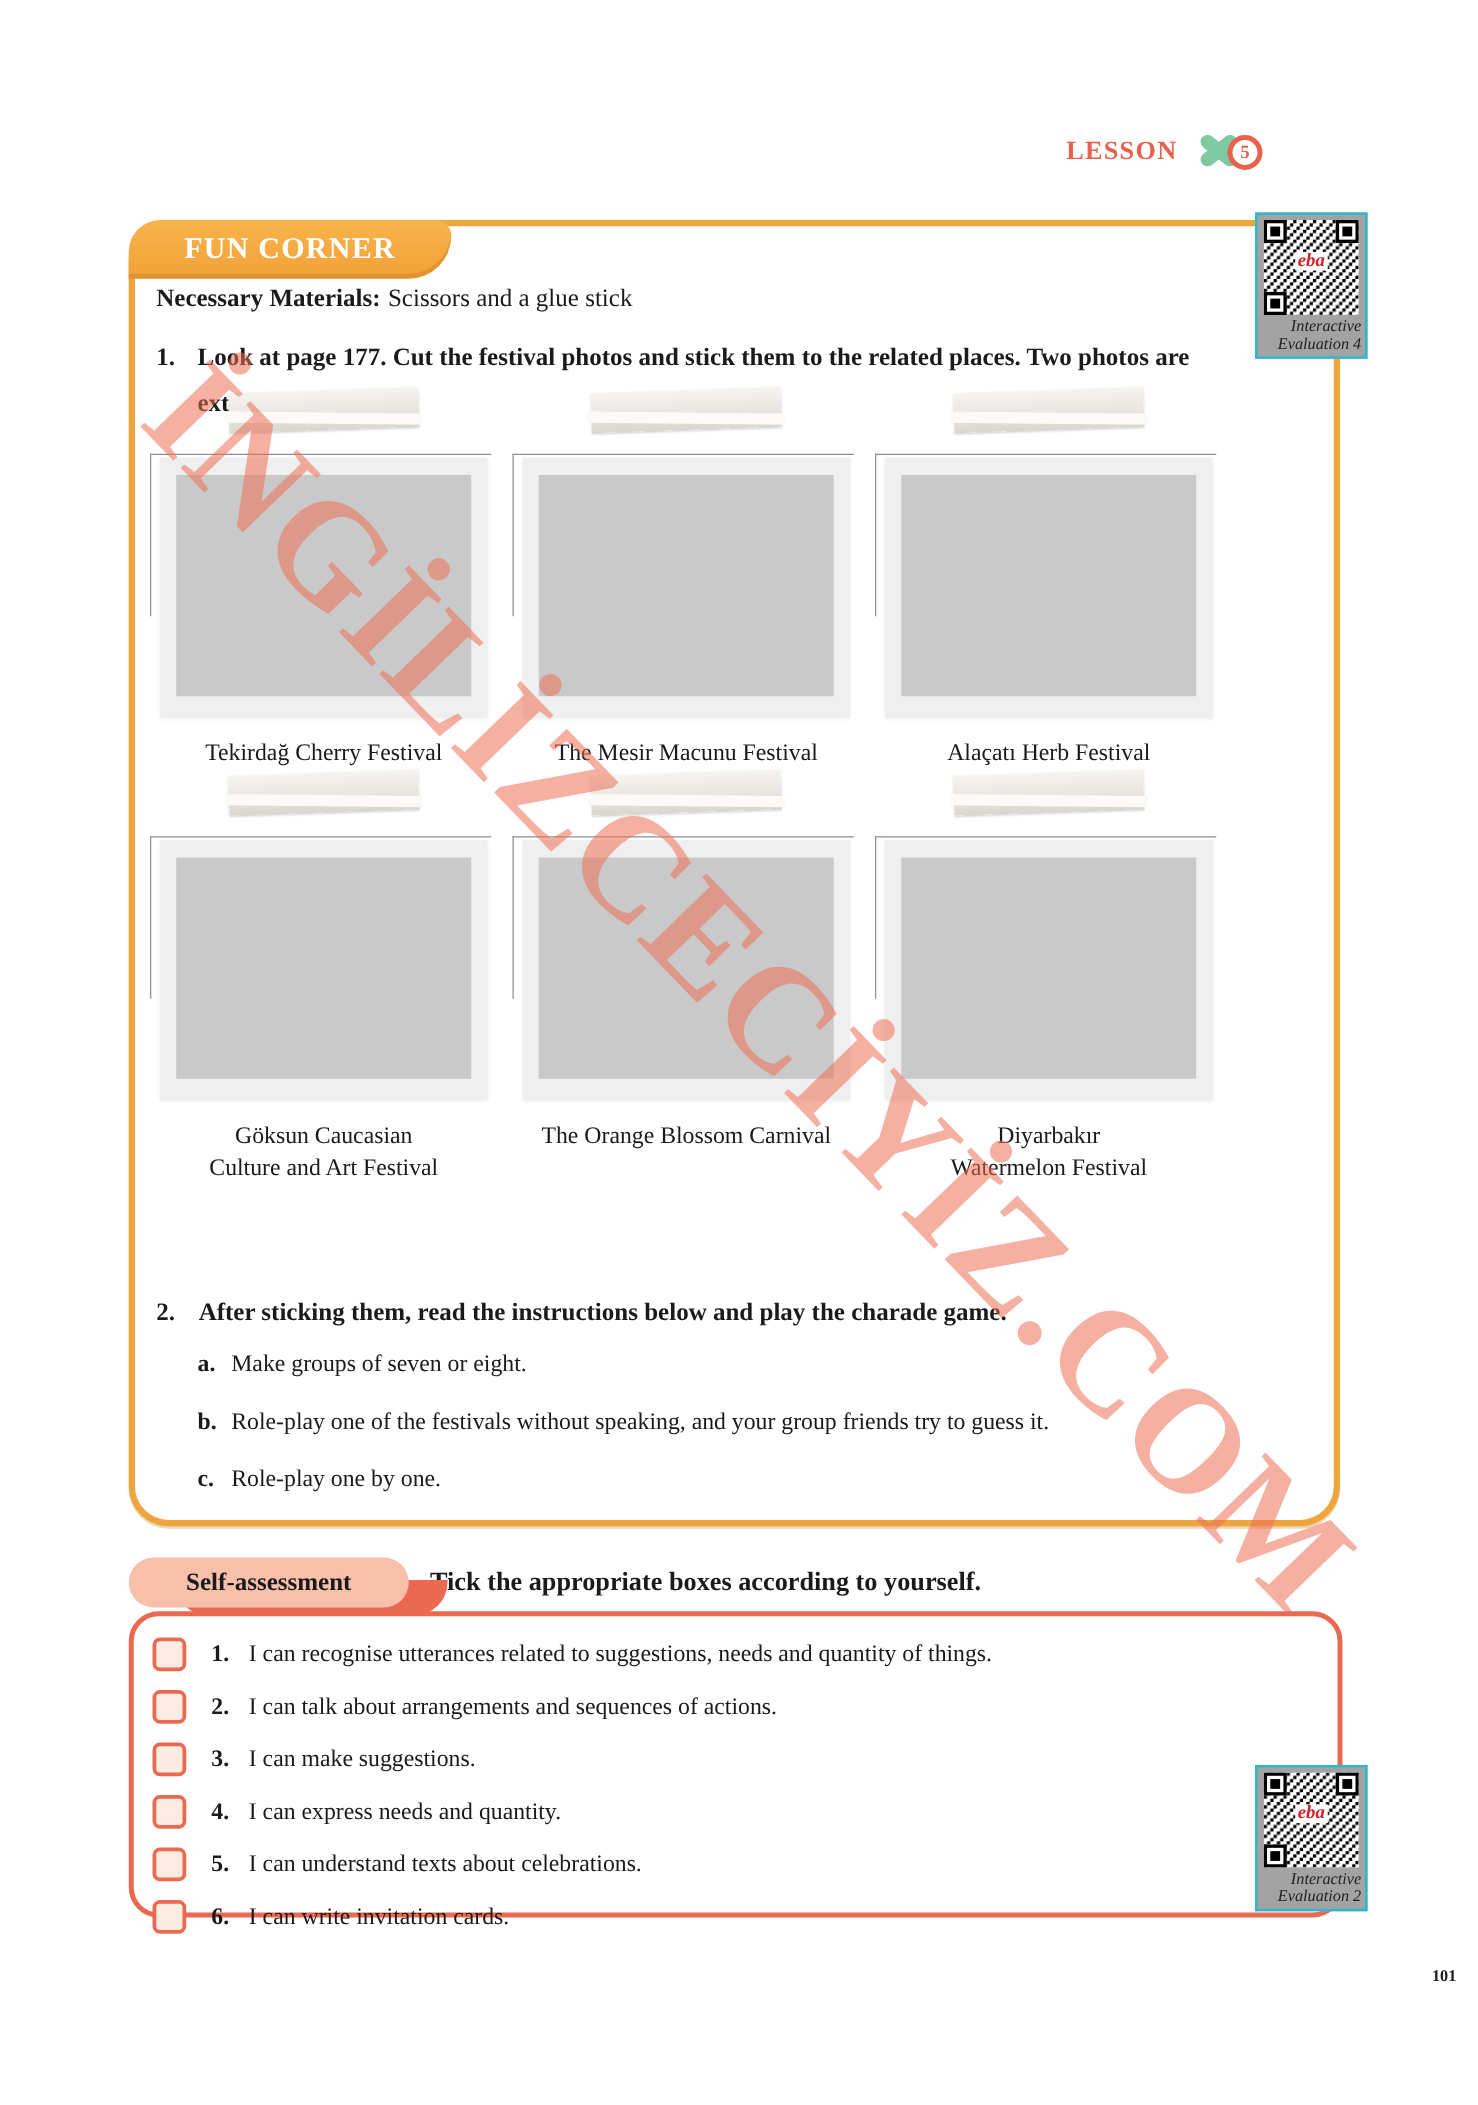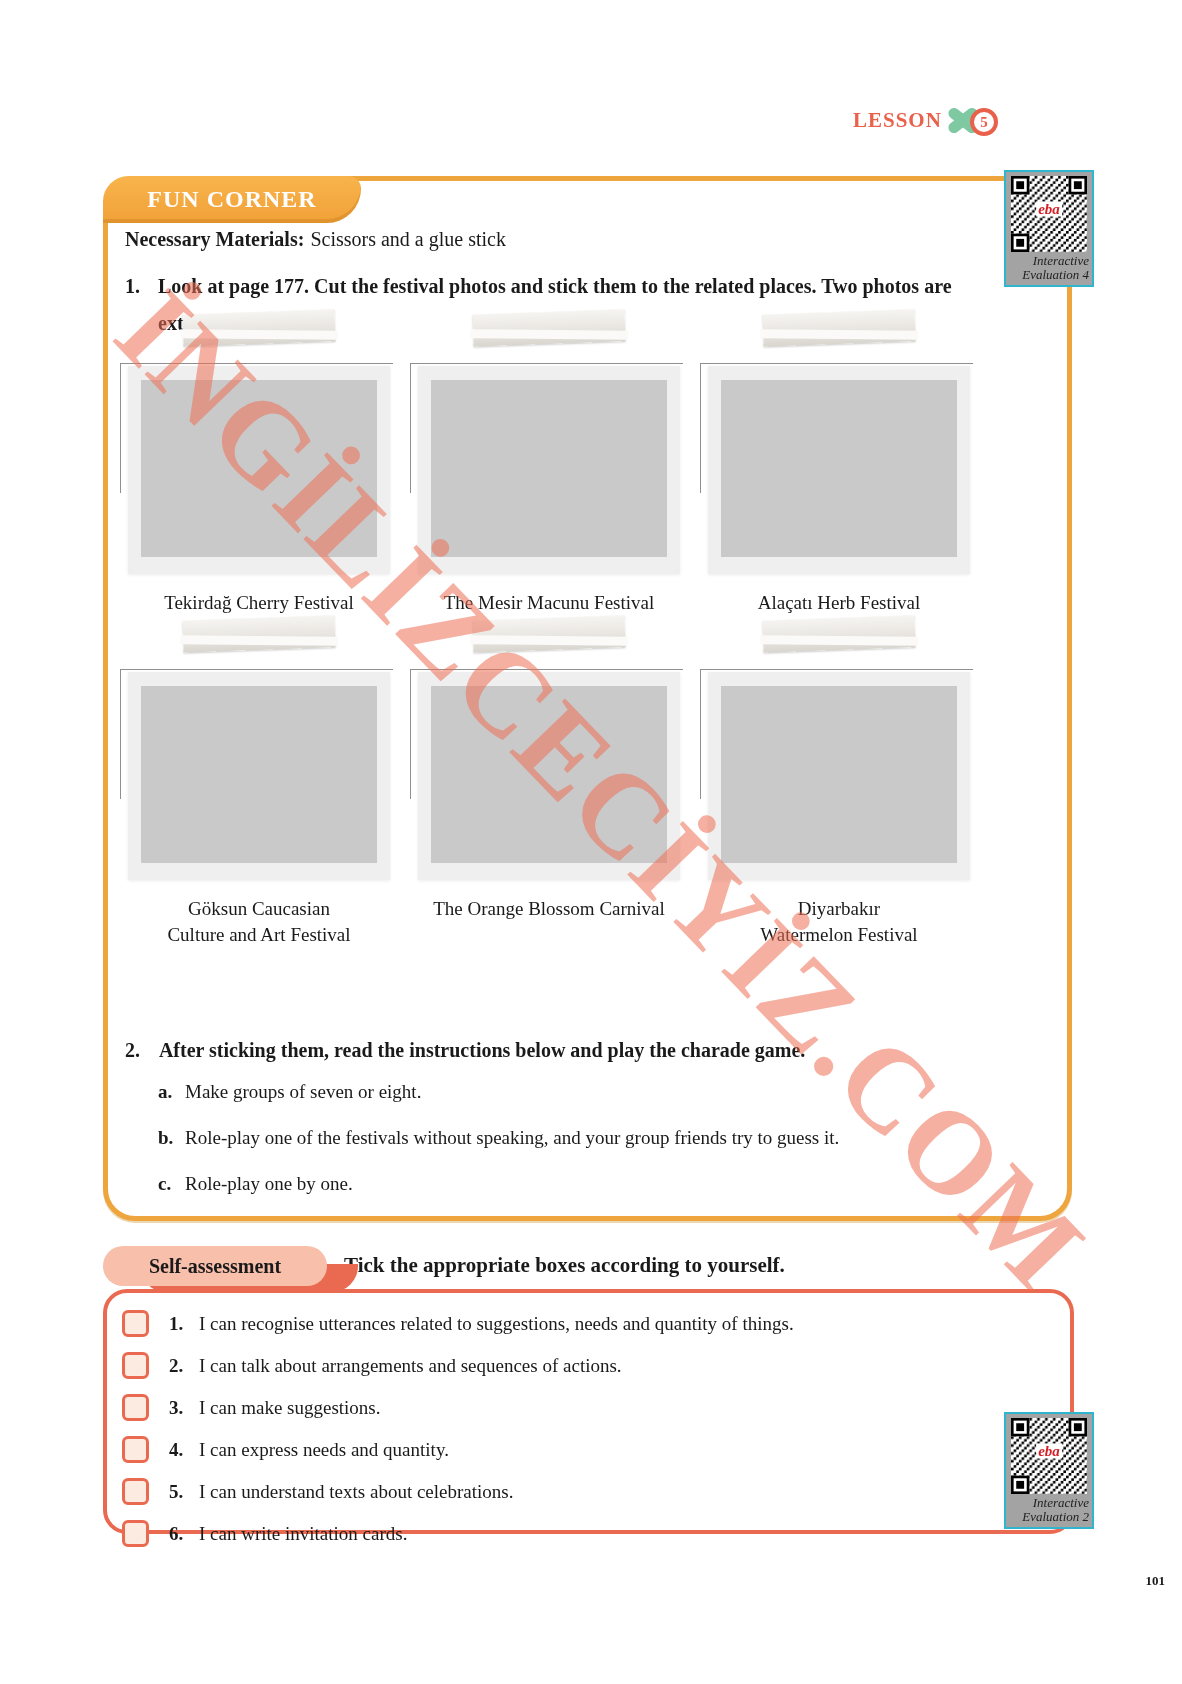--- a/index.html
+++ b/index.html
@@ -3,21 +3,21 @@
 <meta charset="utf-8">
 <style>
   html,body { margin:0; padding:0; background:#ffffff; }
   .page {
     position:relative; width:1182px; height:1684px; margin:0 auto;
     background:#ffffff; overflow:hidden;
     font-family:"Liberation Serif", serif; color:#1a1a1a;
   }
 
   
-  .lesson-header { position:absolute; left:853px; top:100px; height:40px; display:flex; align-items:center; gap:4px; }
+  .lesson-header { position:absolute; left:853px; top:100px; height:40px; display:flex; align-items:center; gap:16px; }
   .lesson-label { color:#E9604B; font-weight:bold; font-size:21px; letter-spacing:1px; }
   .logo-x { position:relative; width:44px; height:38px; display:inline-block; }
   .logo-x .bar { position:absolute; width:34px; height:11px; border-radius:6px; background:#7FC9A2; left:0; top:14px; }
   .logo-x .b1 { transform:rotate(38deg); }
   .logo-x .b2 { transform:rotate(-38deg); }
   .lesson-circle {
     position:absolute; right:-8px; top:7px; width:20px; height:20px; background:#fff;
     border:4px solid #E9604B; border-radius:50%; color:#E9604B; font-weight:bold; font-size:15px;
     display:flex; align-items:center; justify-content:center;
   }

